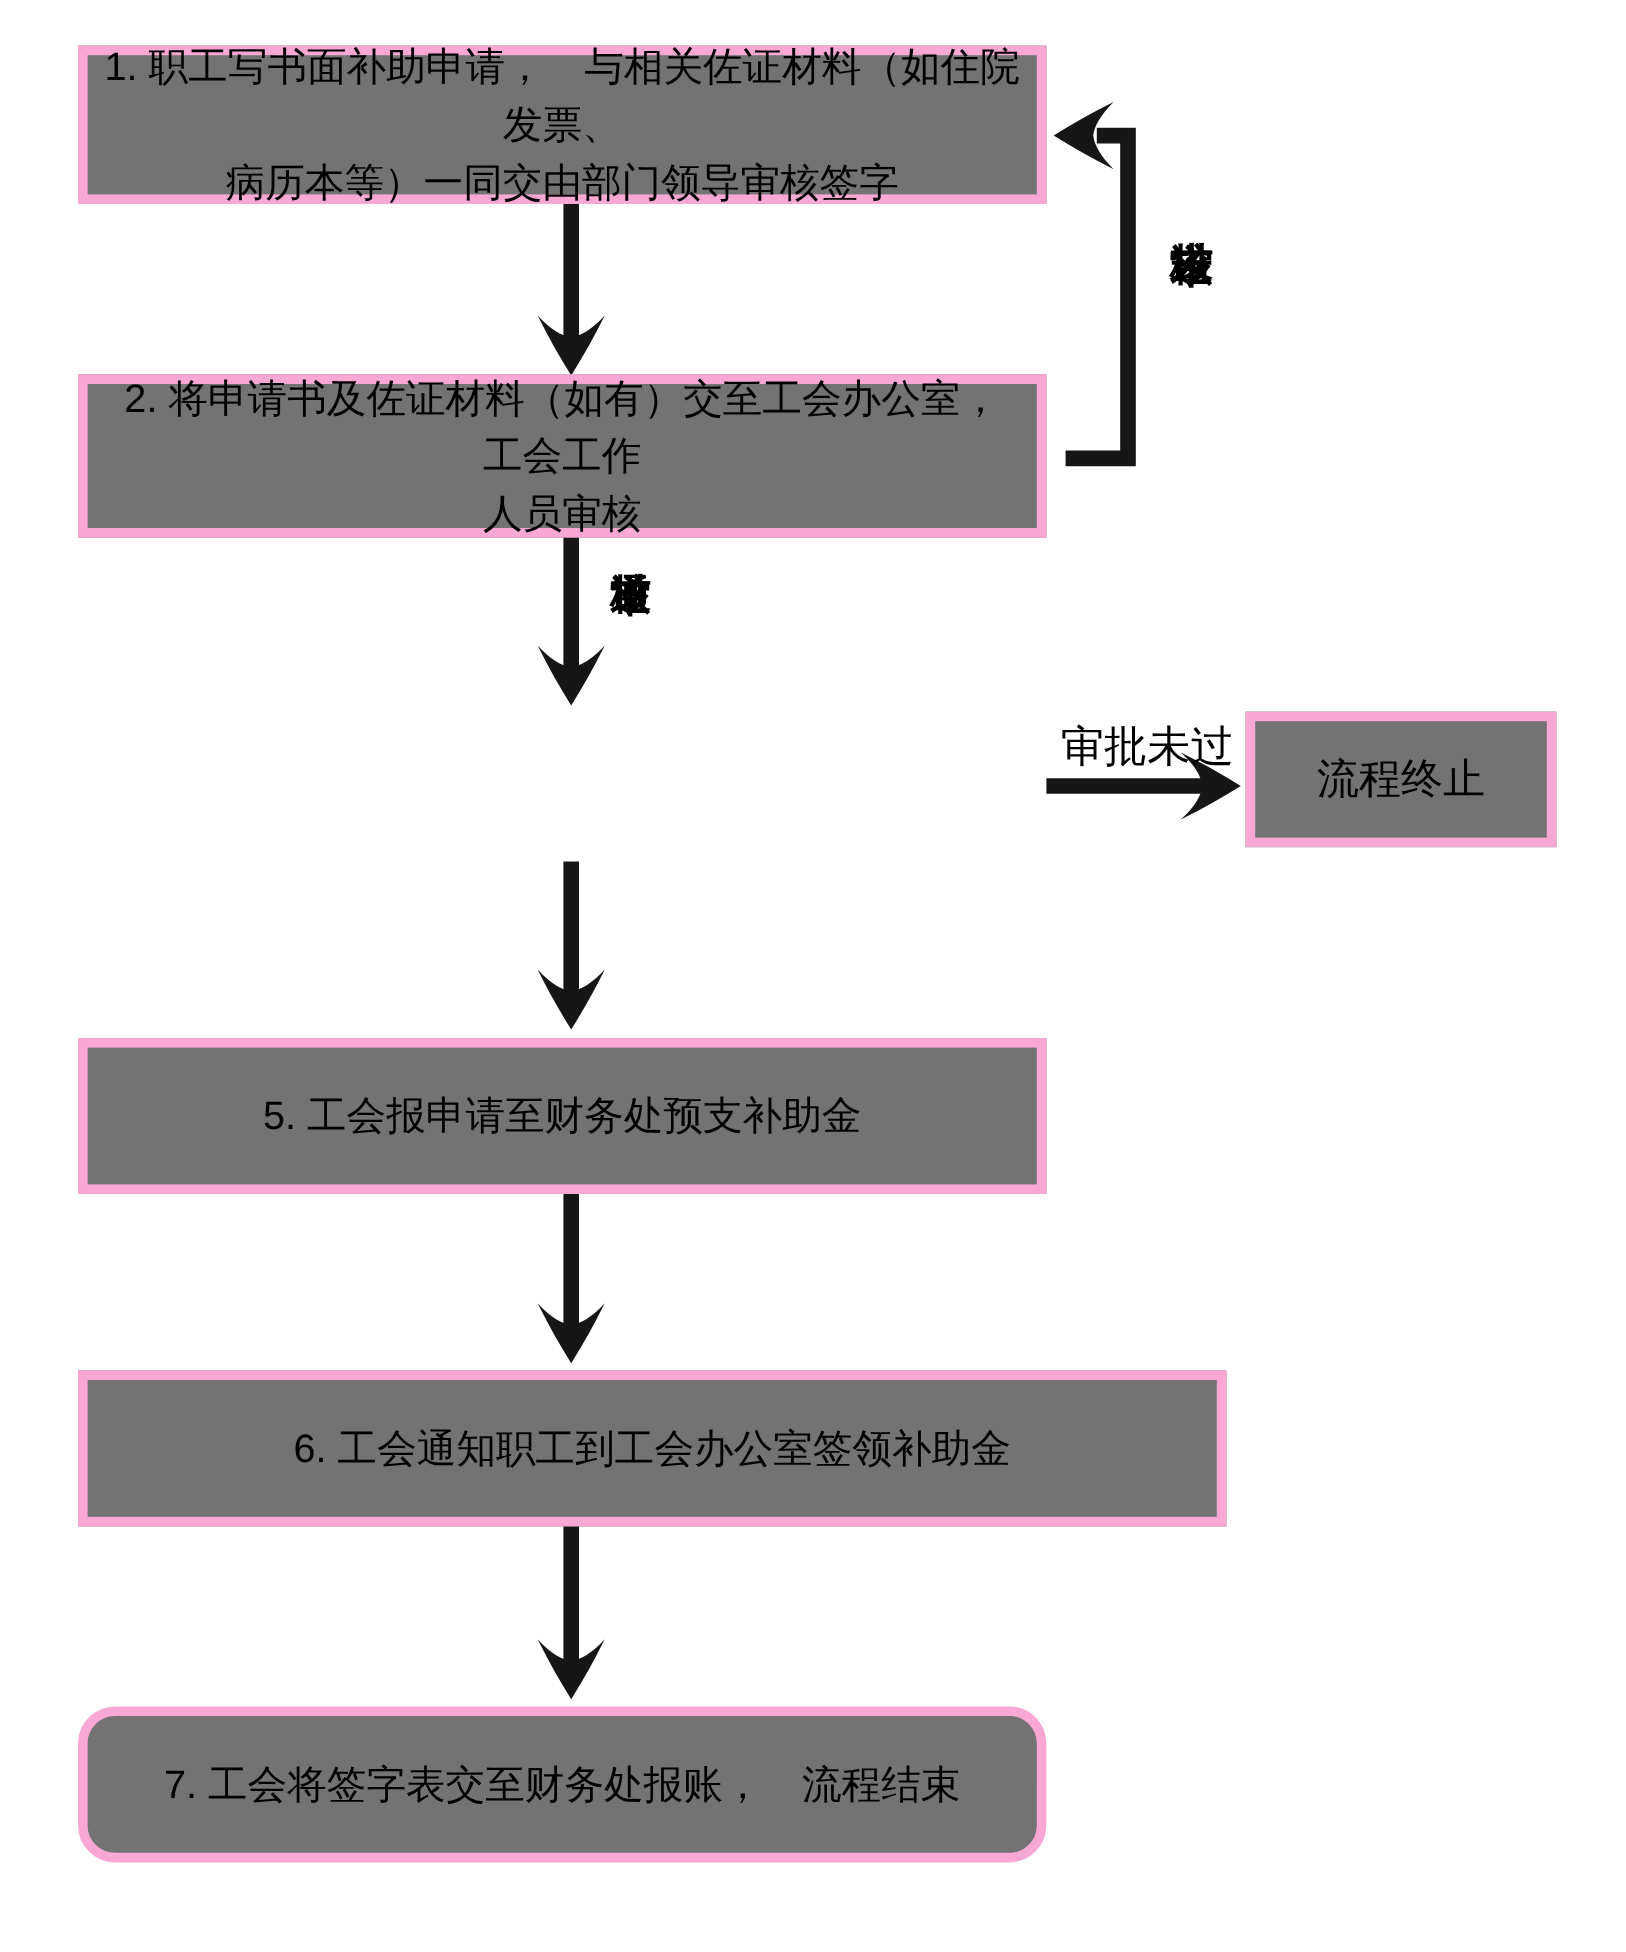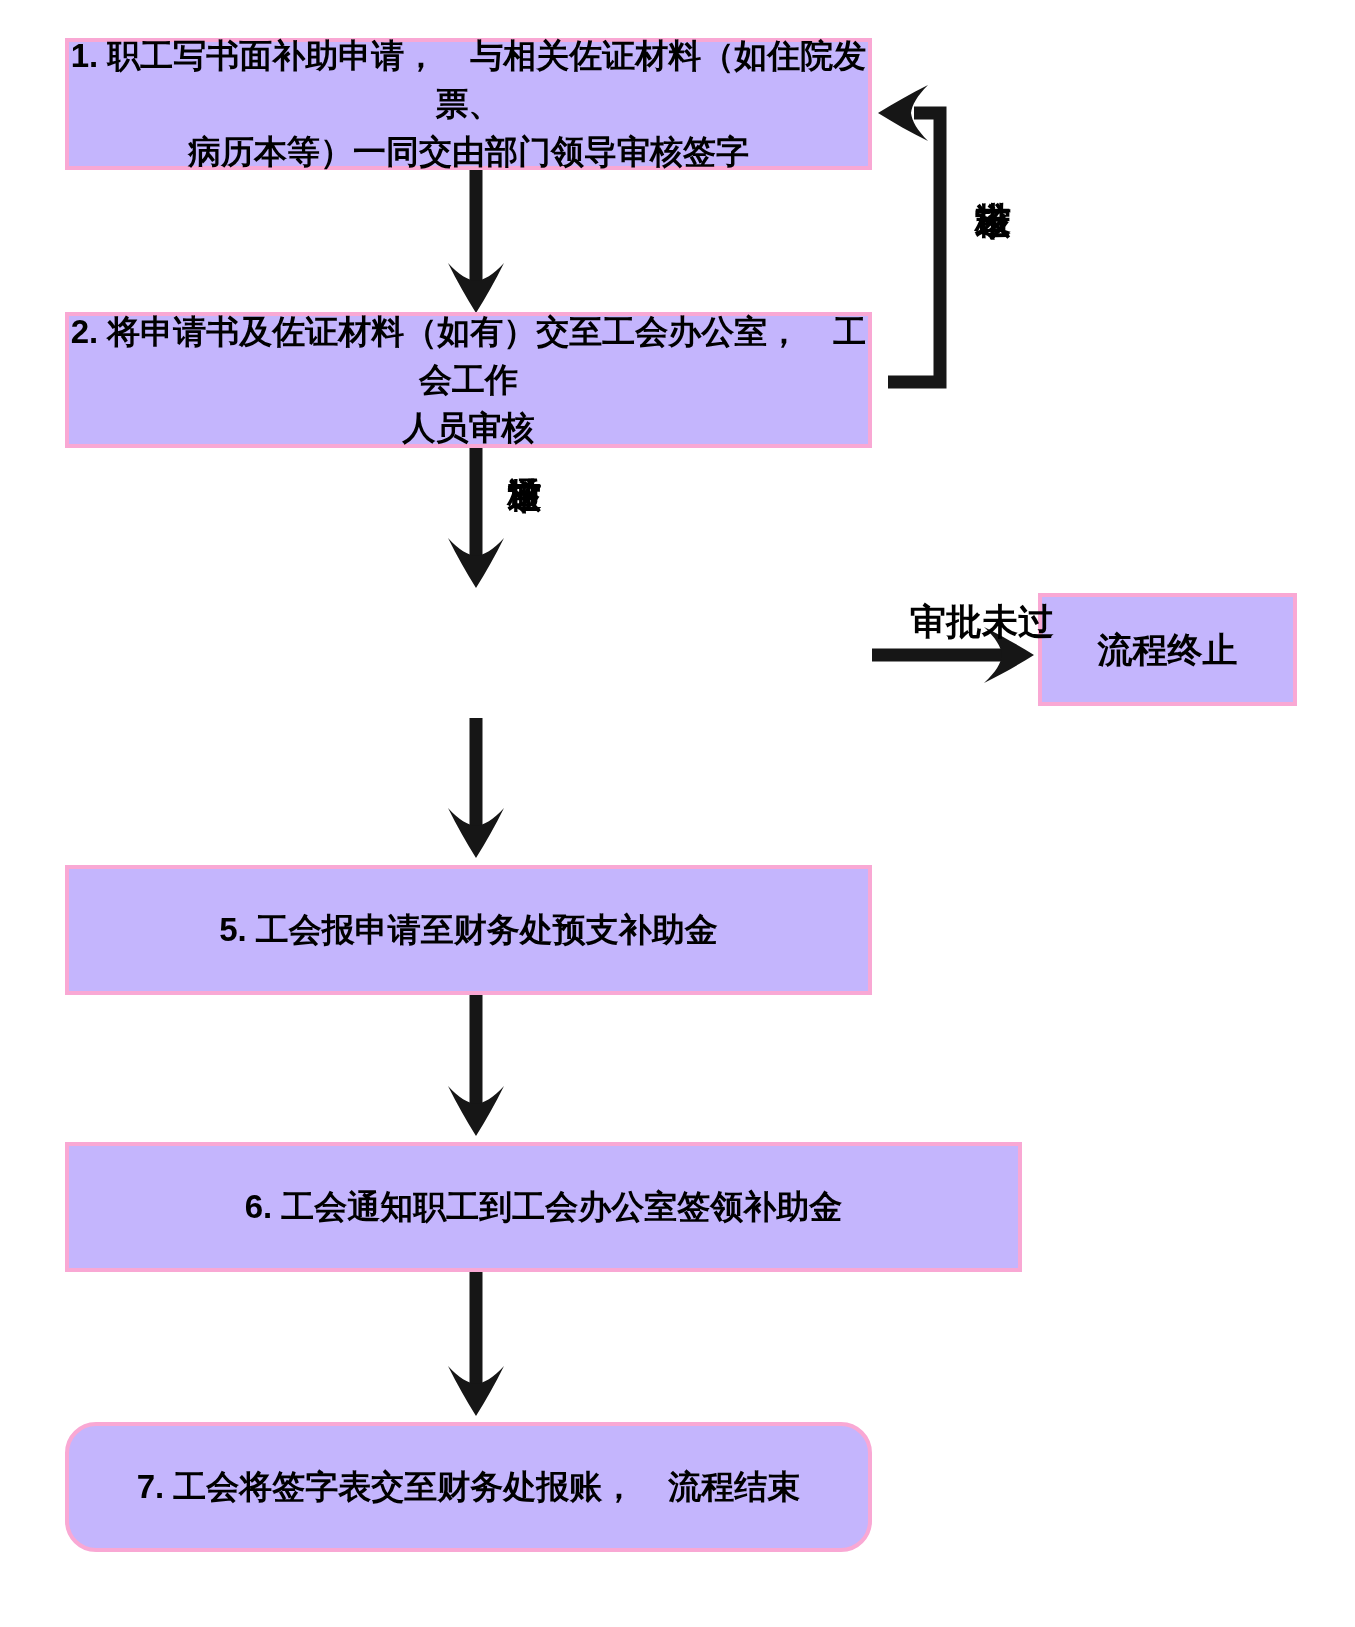--- a/index.html
+++ b/index.html
@@ -13,43 +13,42 @@
     overflow: hidden;
   }
   svg.arrows {
     position: absolute;
     left: 0; top: 0;
     width: 1355px; height: 1627px;
   }
   .node {
     position: absolute;
     box-sizing: border-box;
-    border: 4px solid #f9a8d4;
-    background: #c4b5fd;
+    border: 8px solid #f9a8d4;
+    background: #737373;
     display: flex;
     align-items: center;
     justify-content: center;
     text-align: center;
     font-size: 33px;
     line-height: 48px;
-    font-weight: bold;
+    font-weight: normal;
   }
   .node .txt { white-space: pre-line; }
   .vlabel {
     position: absolute;
     writing-mode: vertical-rl;
     text-orientation: upright;
     font-weight: bold;
     white-space: nowrap;
   }
   .hlabel {
     position: absolute;
-    font-weight: bold;
+    font-weight: normal;
     white-space: nowrap;
-    margin-left: 26px;
   }
 </style>
 </head>
 <body>
 
 <div class="canvas">
 
   <svg class="arrows" viewBox="0 0 1355 1627">
     <g stroke="#161616" stroke-width="13" fill="none" stroke-linejoin="miter">
 

